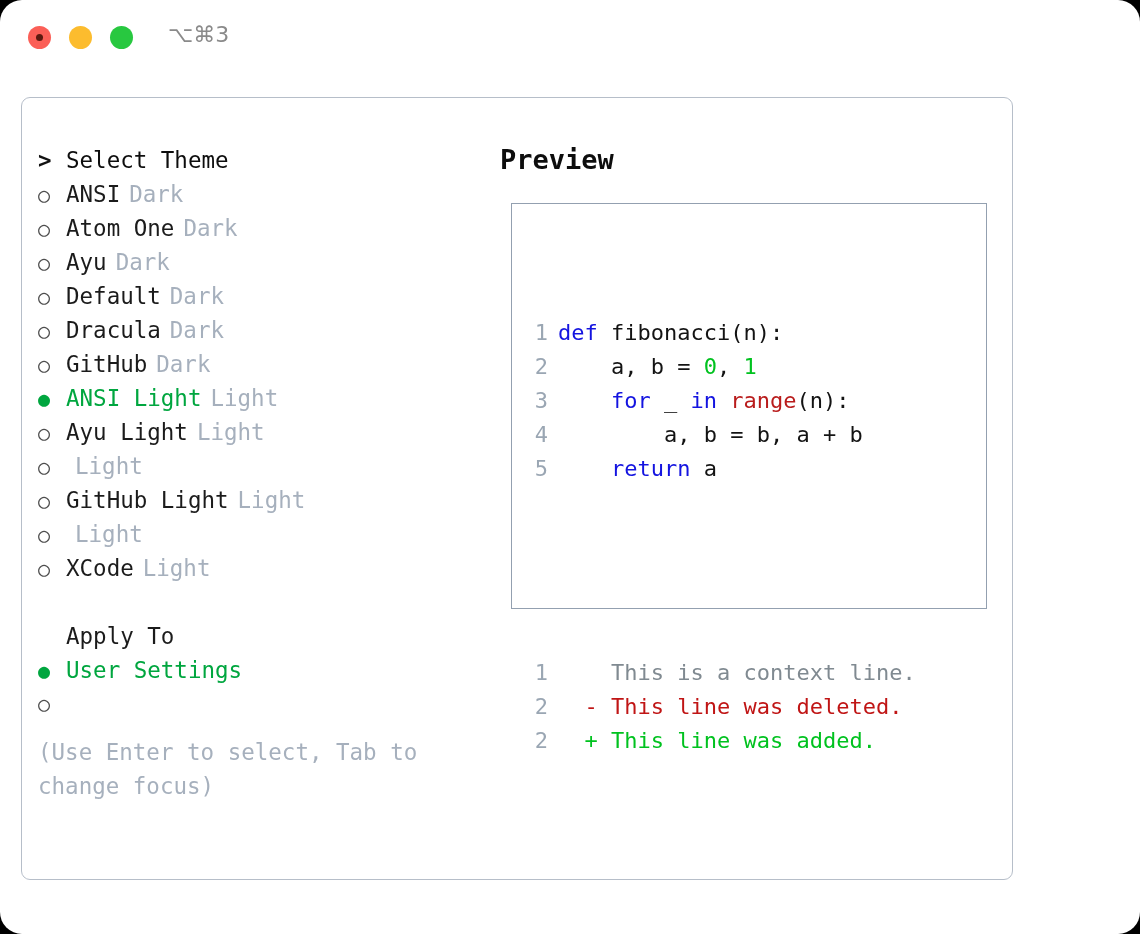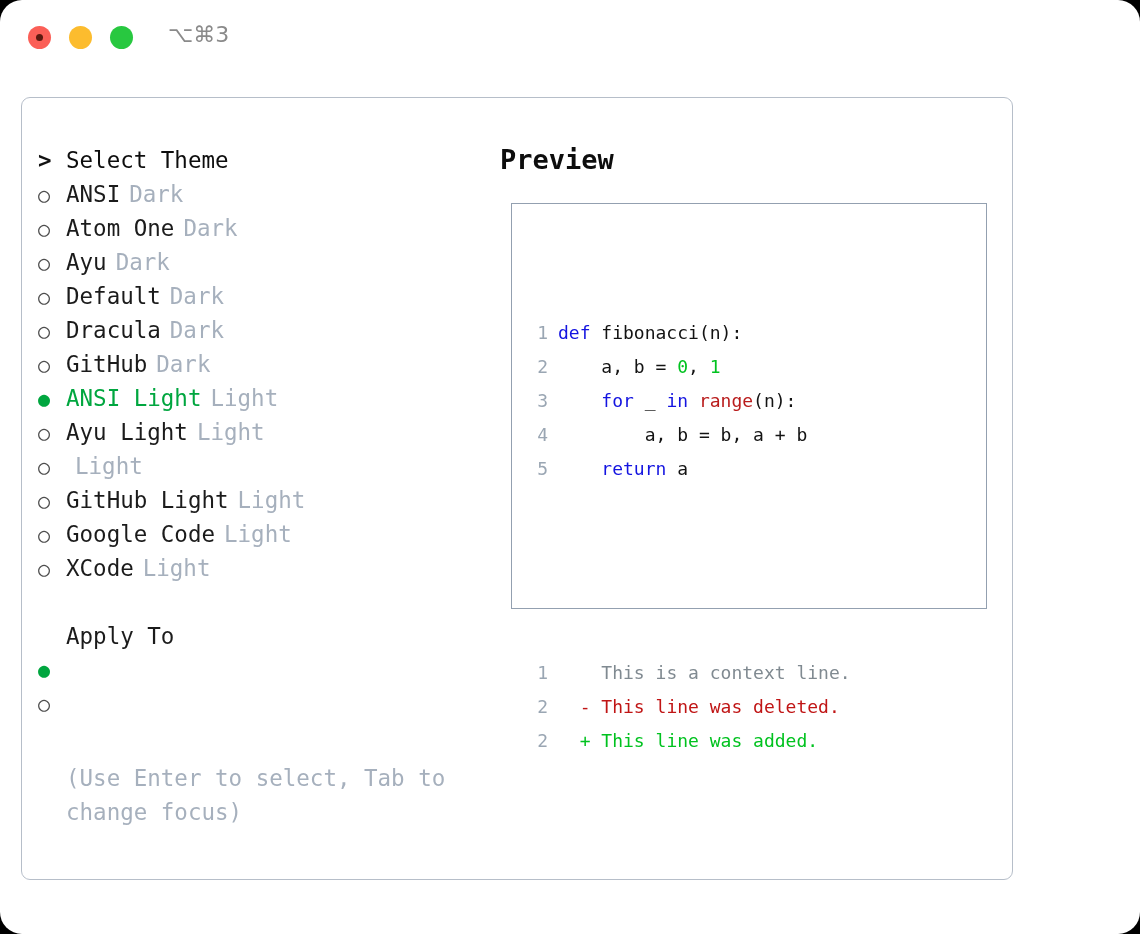--- a/index.html
+++ b/index.html
@@ -116,26 +116,25 @@
   .label        { color: #1b1b1b; }
   .label.bold   { font-weight: normal; color: #0d0d0d; }
   .label.sel    { color: #00a63f; }
   .tag          { color: #a6b0bd; padding-left: 9px; }
 
   .spacer { height: 34px; }
 
   .hint {
     position: absolute;
     left: 16px;
-    top: 663px;
+    top: 637px;
     width: 420px;
     font-size: 22.5px;
     line-height: 34px;
     color: #a6b0bd;
-    margin-left: 28px;
   }
 
   
   .right-col {
     position: absolute;
     left: 478px;
     top: 45px;
     width: 500px;
   }
   .preview-title {
@@ -152,21 +151,21 @@
     width: 476px;
     height: 406px;
     border: 1.5px solid #93a0b0;
     box-sizing: border-box;
     background: #ffffff;
   }
   .code {
     position: absolute;
     left: 10px;
     top: 44px;
-    font-size: 18px;
+    font-size: 22px;
     line-height: 34px;
     white-space: pre;
   }
   .cline { display: block; white-space: pre; }
   .lnum {
     display: inline-block;
     width: 26px;
     text-align: right;
     color: #9aa6b3;
     margin-right: 10px;
@@ -209,33 +208,33 @@
           <div class="row"><span class="marker hollow">○</span><span class="label">ANSI</span><span class="tag">Dark</span></div>
           <div class="row"><span class="marker hollow">○</span><span class="label">Atom One</span><span class="tag">Dark</span></div>
           <div class="row"><span class="marker hollow">○</span><span class="label">Ayu</span><span class="tag">Dark</span></div>
           <div class="row"><span class="marker hollow">○</span><span class="label">Default</span><span class="tag">Dark</span></div>
           <div class="row"><span class="marker hollow">○</span><span class="label">Dracula</span><span class="tag">Dark</span></div>
           <div class="row"><span class="marker hollow">○</span><span class="label">GitHub</span><span class="tag">Dark</span></div>
           <div class="row"><span class="marker filled">●</span><span class="label sel">ANSI Light</span><span class="tag">Light</span></div>
           <div class="row"><span class="marker hollow">○</span><span class="label">Ayu Light</span><span class="tag">Light</span></div>
           <div class="row"><span class="marker hollow">○</span><span class="tag">Light</span></div>
           <div class="row"><span class="marker hollow">○</span><span class="label">GitHub Light</span><span class="tag">Light</span></div>
-          <div class="row"><span class="marker hollow">○</span><span class="label">Google Code</span><span class="tag">Light</span></div>
+          <div class="row"><span class="marker hollow">○</span><span class="tag">Light</span></div>
           <div class="row"><span class="marker hollow">○</span><span class="label">XCode</span><span class="tag">Light</span></div>
         </div>
 
       <div class="spacer"></div>
 
       <div class="row">
         <span class="marker blank">o</span>
         <span class="label">Apply To</span>
       </div>
 
       <div id="apply-list">
-          <div class="row"><span class="marker filled">●</span></div>
+          <div class="row"><span class="marker filled">●</span><span class="label sel">User Settings</span></div>
           <div class="row"><span class="marker hollow">○</span></div>
         </div>
 
     </div>
 
     <div class="hint">(Use Enter to select, Tab to change focus)</div>
 
     <div class="right-col">
       <div class="preview-title">Preview</div>
 

